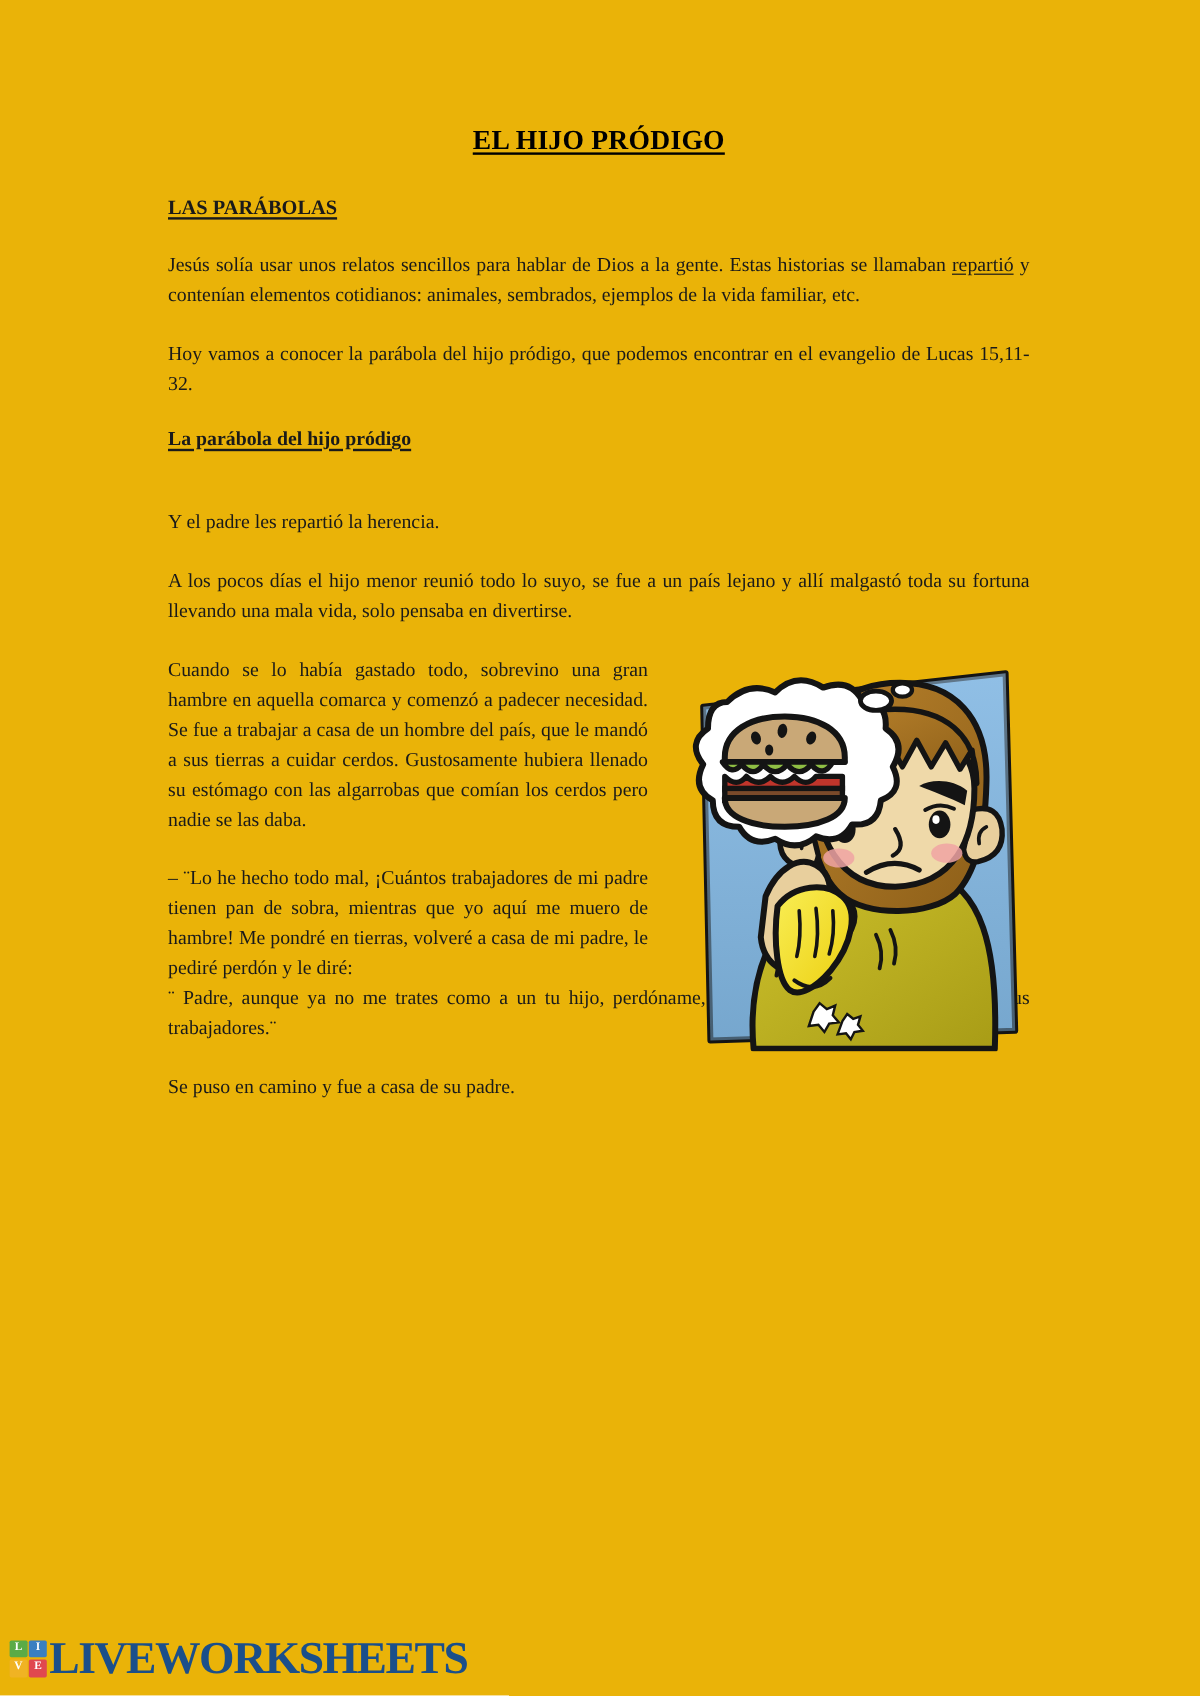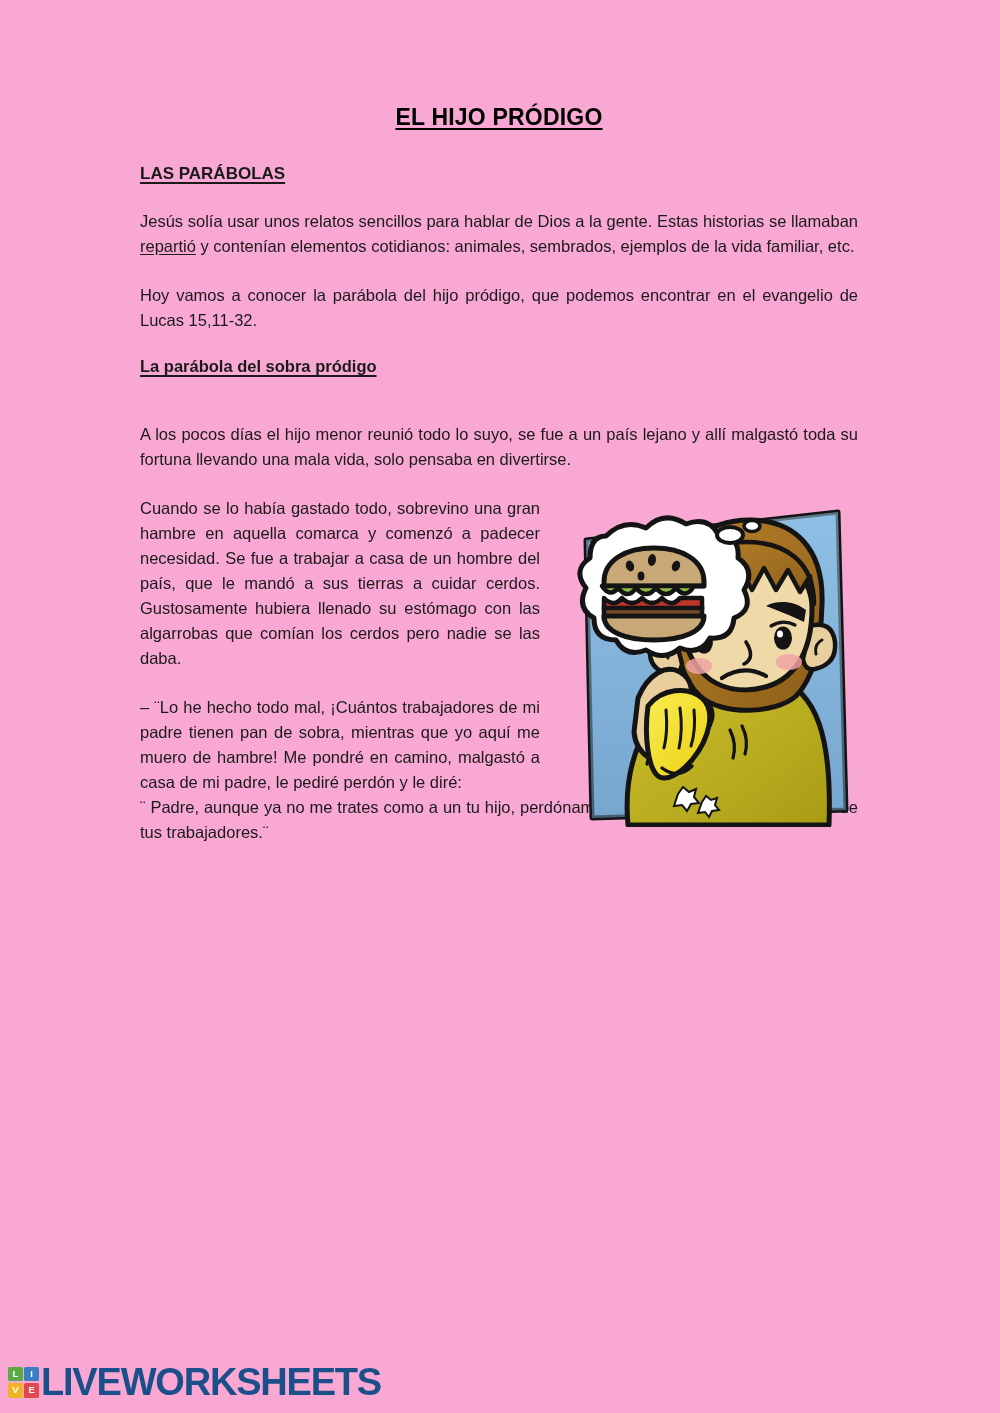--- a/index.html
+++ b/index.html
@@ -12,21 +12,22 @@
     height: 1413px;
     position: relative;
     font-family: "Liberation Sans", sans-serif;
     color: #1a1a1a;
     overflow: hidden;
   }
 
   .page {
     position: absolute;
     inset: 0;
-    background: #f9a8d4;
+    background: #eab308;
+    font-family: Liberation Serif, serif;
   }
 
   .content {
     position: absolute;
     left: 140px;
     top: 104px;
     width: 718px;
   }
 
   
@@ -146,29 +147,30 @@
 
     <h1 class="doc-title"><span class="u">EL HIJO PRÓDIGO</span></h1>
 
     <h2 class="section-head"><span class="u">LAS PARÁBOLAS</span></h2>
 
     <p class="para"><span>Jesús solía usar unos relatos sencillos para hablar de Dios a la gente. Estas historias se llamaban </span><u class="inline-u">repartió</u><span> y contenían elementos cotidianos: animales, sembrados, ejemplos de la vida familiar, etc.</span></p>
 
 
     <p class="para">Hoy vamos a conocer la parábola del hijo pródigo, que podemos encontrar en el evangelio de Lucas 15,11-32.</p>
 
-    <h3 class="sub-head"><span class="u">La parábola del sobra pródigo</span></h3>
-
+    <h3 class="sub-head"><span class="u">La parábola del hijo pródigo</span></h3>
+
+    <p class="para">Y el padre les repartió la herencia.</p>
     <p class="para">A los pocos días el hijo menor reunió todo lo suyo, se fue a un país lejano y allí malgastó toda su fortuna llevando una mala vida, solo pensaba en divertirse.</p>
 
     <div class="wrap-zone">
 
       <div class="narrow">
         <p class="para">Cuando se lo había gastado todo, sobrevino una gran hambre en aquella comarca y comenzó a padecer necesidad. Se fue a trabajar a casa de un hombre del país, que le mandó a sus tierras a cuidar cerdos. Gustosamente hubiera llenado su estómago con las algarrobas que comían los cerdos pero nadie se las daba.</p>
-        <p class="para last">– ¨Lo he hecho todo mal, ¡Cuántos trabajadores de mi padre tienen pan de sobra, mientras que yo aquí me muero de hambre! Me pondré en camino, malgastó a casa de mi padre, le pediré perdón y le diré:</p>
+        <p class="para last">– ¨Lo he hecho todo mal, ¡Cuántos trabajadores de mi padre tienen pan de sobra, mientras que yo aquí me muero de hambre! Me pondré en tierras, volveré a casa de mi padre, le pediré perdón y le diré:</p>
       </div>
 
       <div class="illustration">
         <svg viewBox="0 0 290 335" xmlns="http://www.w3.org/2000/svg">
 
           <g>
             <path d="M16 48 L268 20 L276 318 L22 326 Z" fill="#7fb4e0" stroke="#141414" stroke-width="5" stroke-linejoin="round"></path>
             <path d="M16 48 L268 20 L276 318 L22 326 Z" fill="url(#bgGrad)" stroke="none" opacity="0.55"></path>
           </g>
           <defs>
@@ -276,20 +278,21 @@
 
             <path d="M12 70 L112 70 C112 86 90 94 62 94 C34 94 12 86 12 70 Z" fill="#c9a877" stroke="#141414" stroke-width="5" stroke-linejoin="round"></path>
           </g>
         </svg>
       </div>
 
     </div>
 
     <div style="">
       <p class="para">¨ Padre, aunque ya no me trates como a un tu hijo, perdóname, por favor, trátame como a uno de tus trabajadores.¨</p>
+      <p class="para last">Se puso en camino y fue a casa de su padre.</p>
     </div>
 
   </div>
 
   <div class="footer-logo">
     <div class="logo-mark">
       <div class="logo-cell" style="background:#5aab46">L</div>
       <div class="logo-cell" style="background:#3a7fc1">I</div>
       <div class="logo-cell" style="background:#f0b323">V</div>
       <div class="logo-cell" style="background:#e0484f">E</div>

